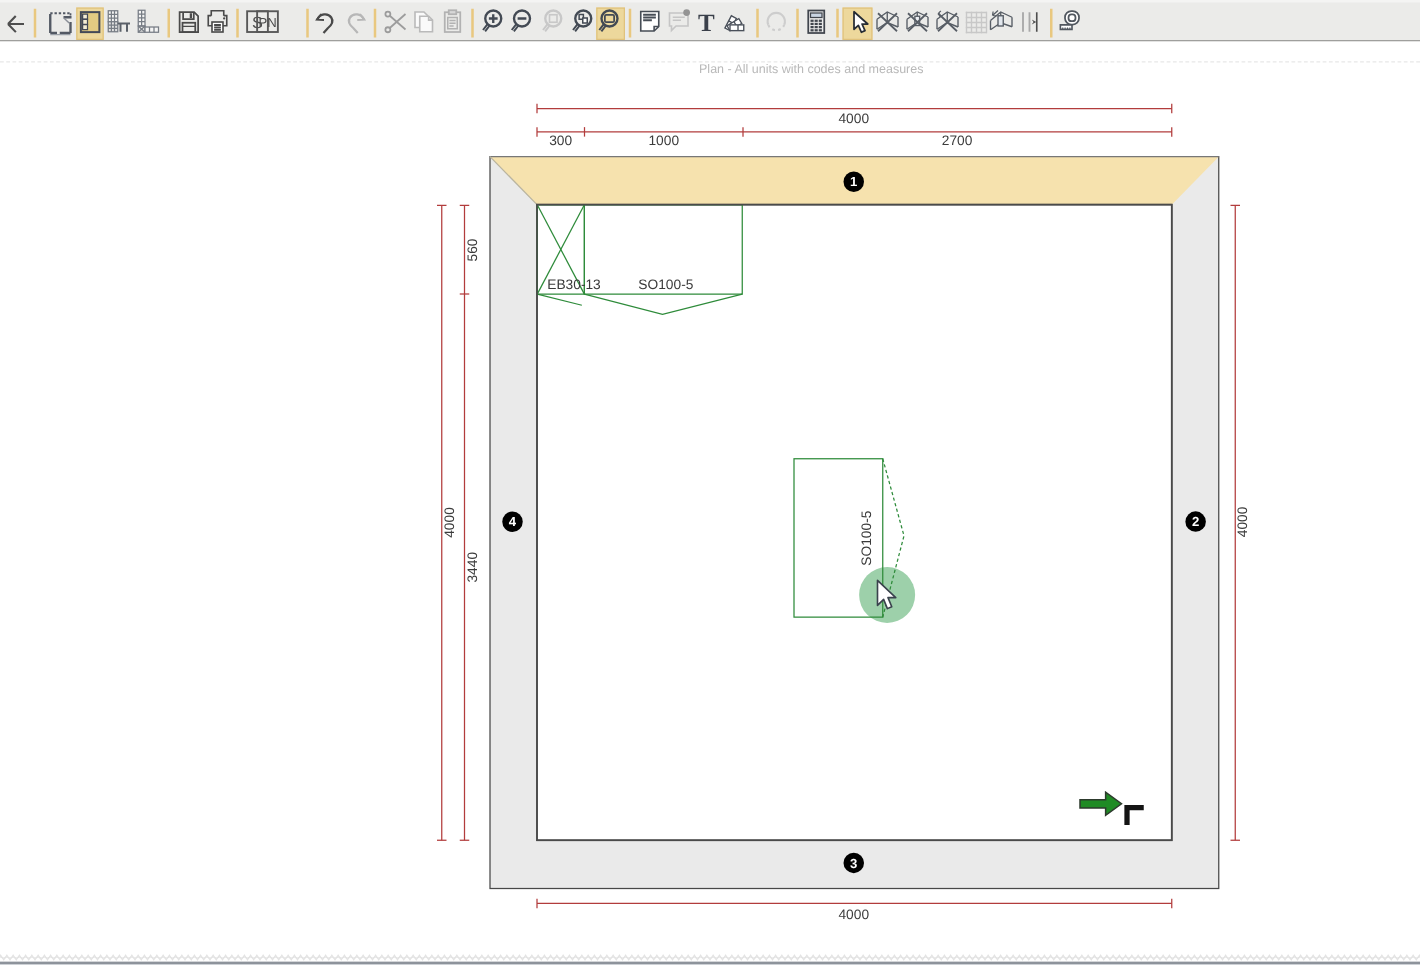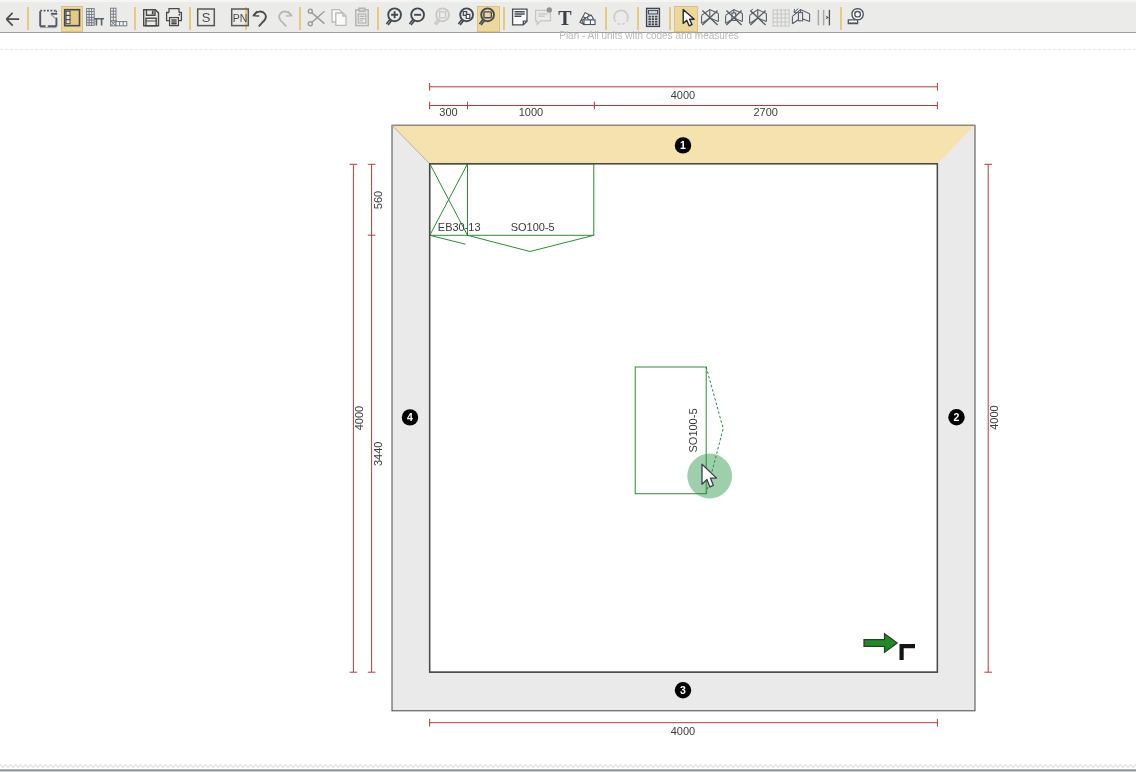--- a/index.html
+++ b/index.html
@@ -1,21 +1,21 @@
 <!DOCTYPE html>
 <html><head>
 <meta charset="utf-8">
 <style>
 html,body{margin:0;padding:0;background:#fff;}
 #page{position:relative;width:1136px;height:772px;overflow:hidden;background:#fff;font-family:"Liberation Sans",sans-serif;}
 #toolbar{position:absolute;left:0;top:0;width:1136px;height:33px;background:#ebebe9;border-top:2px solid #f4f4f3;border-bottom:1px solid #9f9f9d;box-sizing:border-box;}
 .sep{position:absolute;top:5px;width:2px;height:23px;background:#e9c87f;}
 .ticon{position:absolute;top:3px;width:24px;height:26px;display:flex;align-items:center;justify-content:center;}
 .act{background:#edd89c;border:1px solid #e0c27c;box-sizing:border-box;}
-#title{position:absolute;top:30px;left:649px;transform:translateX(-50%);font-size:10px;color:#b9b9b9;white-space:nowrap;}
+#title{position:absolute;top:50px;left:649px;transform:translateX(-50%);font-size:10px;color:#b9b9b9;white-space:nowrap;}
 #dash{position:absolute;top:49px;left:0;width:1136px;border-top:1px dashed #e7e7e7;}
 #plan{position:absolute;left:0;top:0;}
 </style>
 </head>
 <body>
 <div id="page">
 <svg id="plan" width="1136" height="772" viewBox="0 0 1136 772">
   <rect x="392" y="125.3" width="583" height="585.5" fill="#eaeaea" stroke="#484848" stroke-width="1"></rect>
   <polygon points="392,125.3 975,125.3 937.4,163.7 429.6,163.7" fill="#f6e2ae"></polygon>
   <line x1="392" y1="125.3" x2="975" y2="125.3" stroke="#777" stroke-width="1"></line>
@@ -176,21 +176,21 @@
             <circle cx="17.3" cy="9.7" r="0.9" fill="#4a4a4a" stroke="none"></circle>
           </g>
         </svg>
       </div>
       <div class="ticon" style="left:193.5px">
         <svg width="24" height="26" viewBox="0 0 24 26">
           <rect x="3.7" y="4" width="16.6" height="16.6" fill="none" stroke="#585858" stroke-width="1.5"></rect>
           <text x="12" y="17.2" font-size="13" fill="#4c4c4c" text-anchor="middle" font-family="Liberation Sans">S</text>
         </svg>
       </div>
-      <div class="ticon" style="left:228px">
+      <div class="ticon" style="left:202px">
         <svg width="24" height="26" viewBox="0 0 24 26">
           <rect x="3.7" y="4" width="16.6" height="16.6" fill="none" stroke="#585858" stroke-width="1.5"></rect>
           <text x="12" y="16.6" font-size="10.5" fill="#4c4c4c" text-anchor="middle" font-family="Liberation Sans">PN</text>
         </svg>
       </div>
       <div class="ticon" style="left:249px">
         <svg width="24" height="26" viewBox="0 0 24 26">
           <path d="M4.8,10.6 C7,5.8 13.4,5.2 16,9 C18,12 16.6,14.8 13.2,17.6 L9.8,21.4" stroke="#4a4a4a" stroke-width="1.8" fill="none"></path>
           <path d="M10.2,11 L4.5,10.7 L8,6.2" stroke="#4a4a4a" stroke-width="1.5" fill="none"></path>
         </svg>

